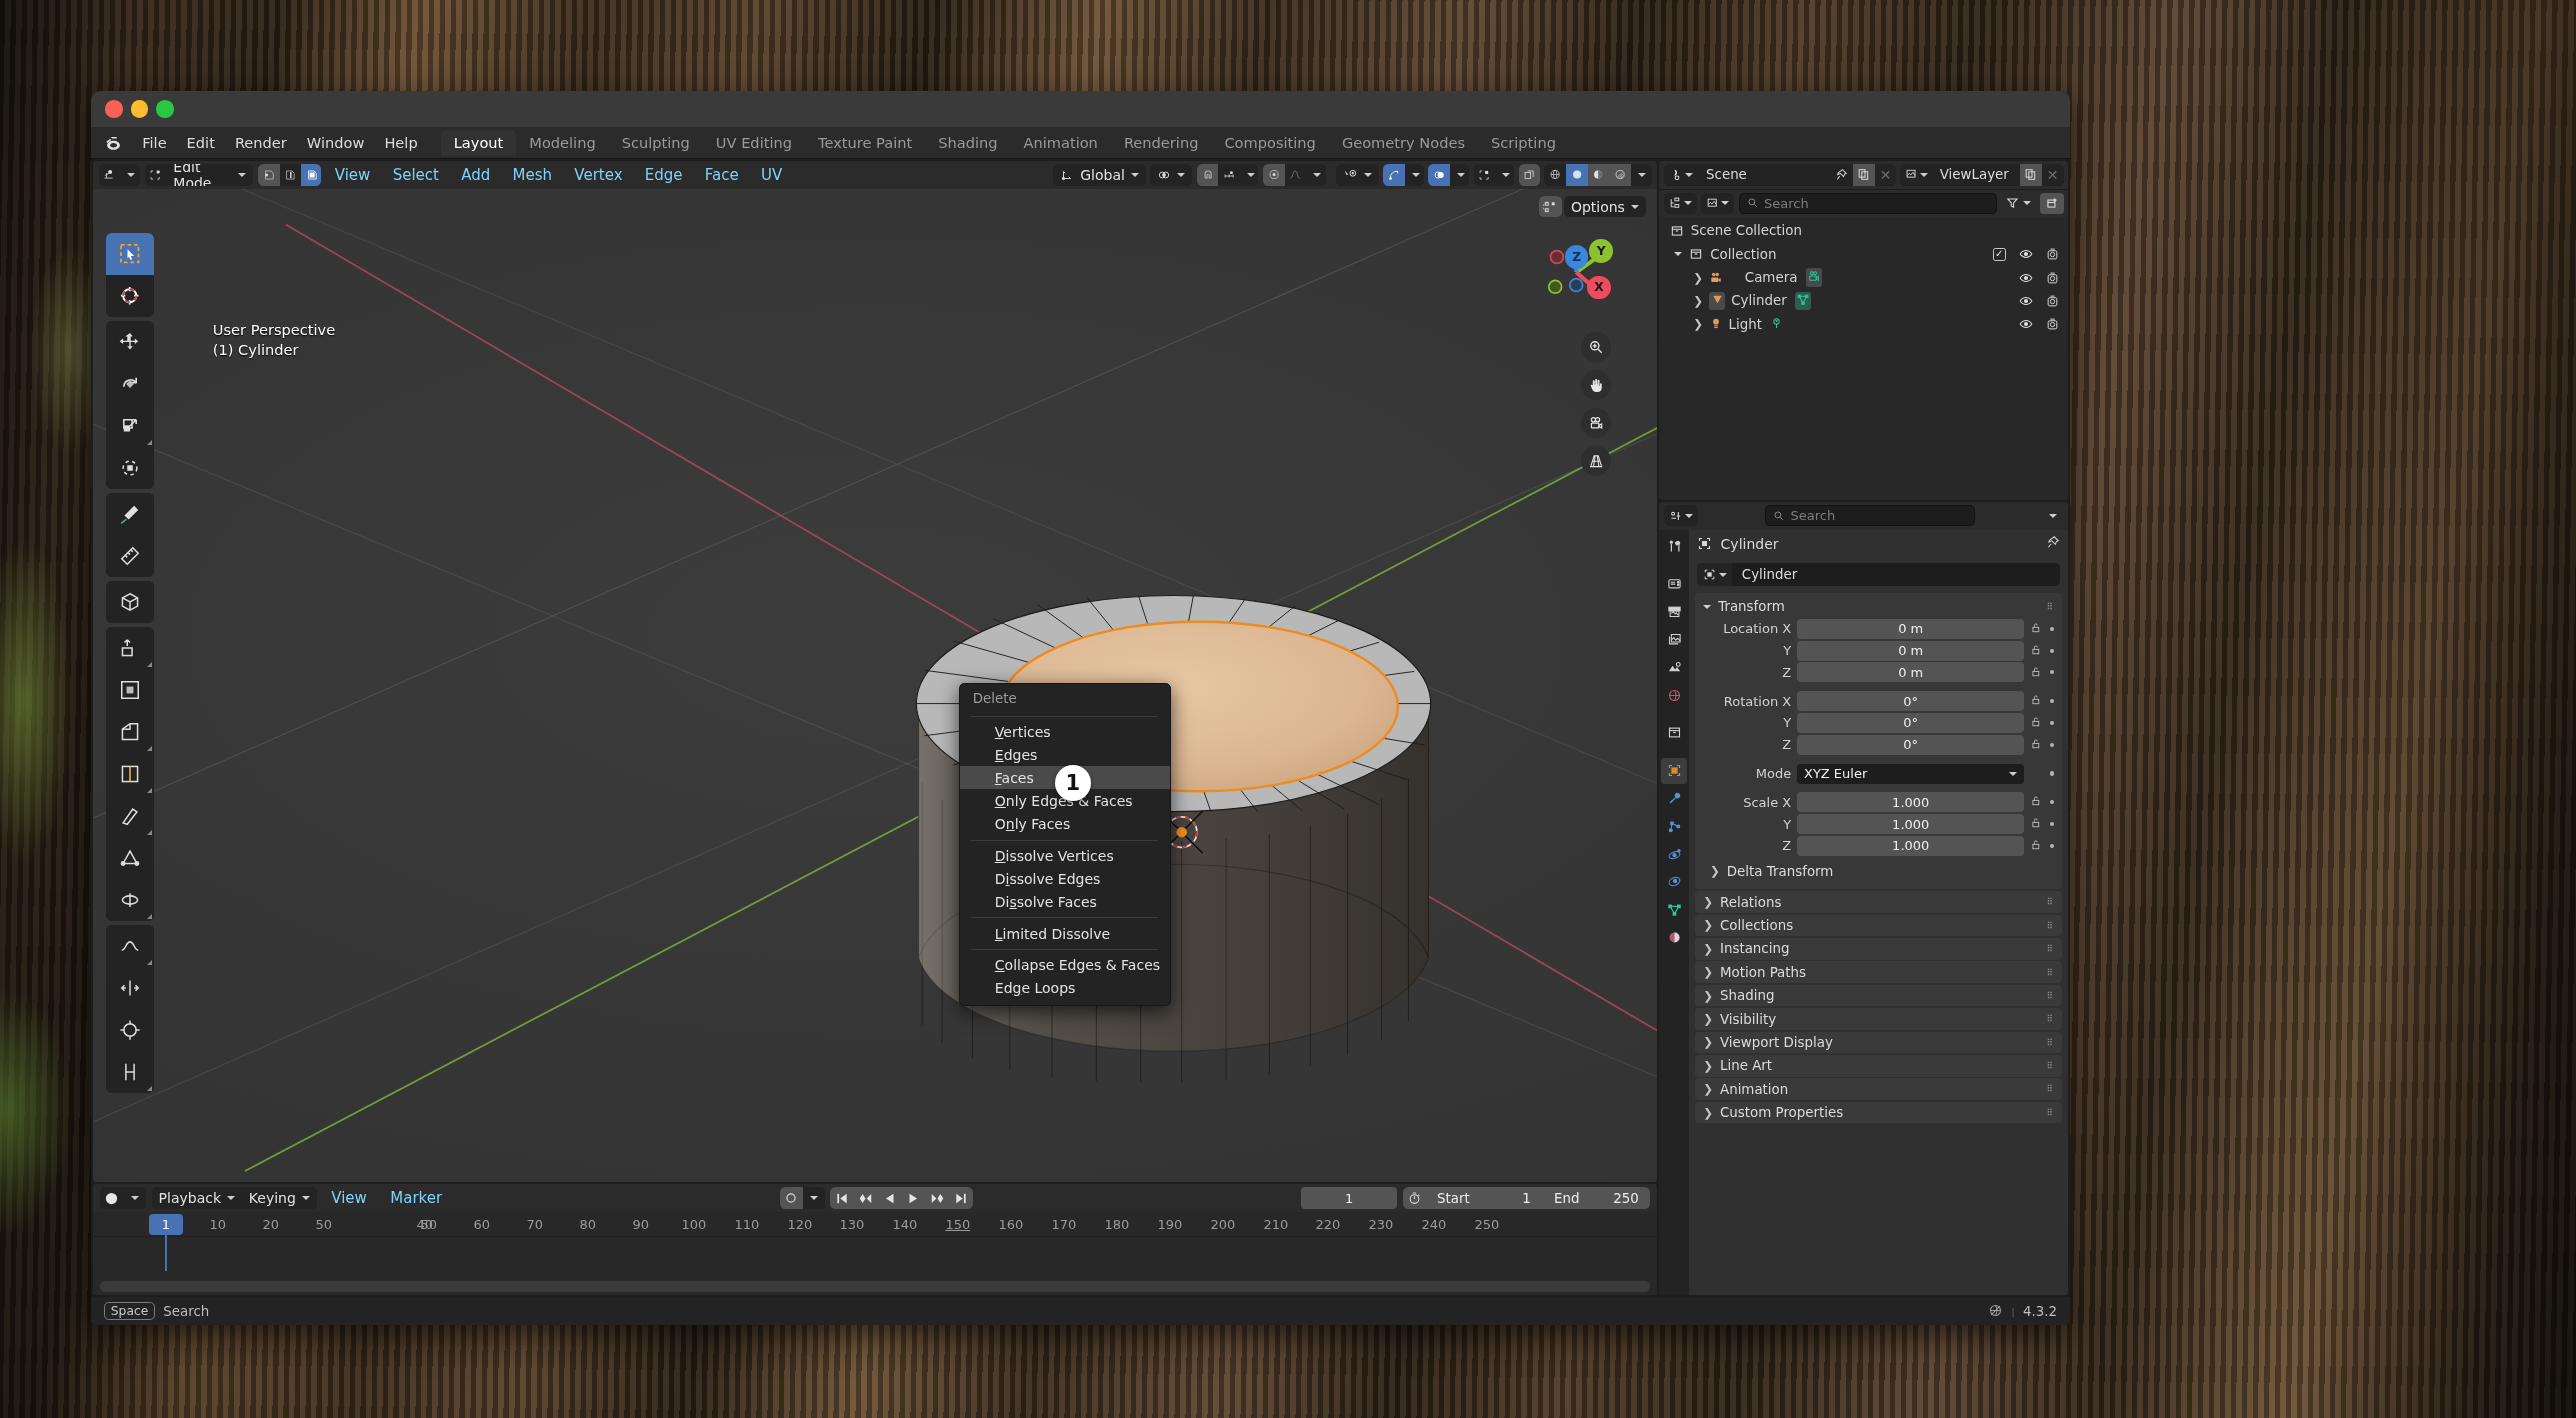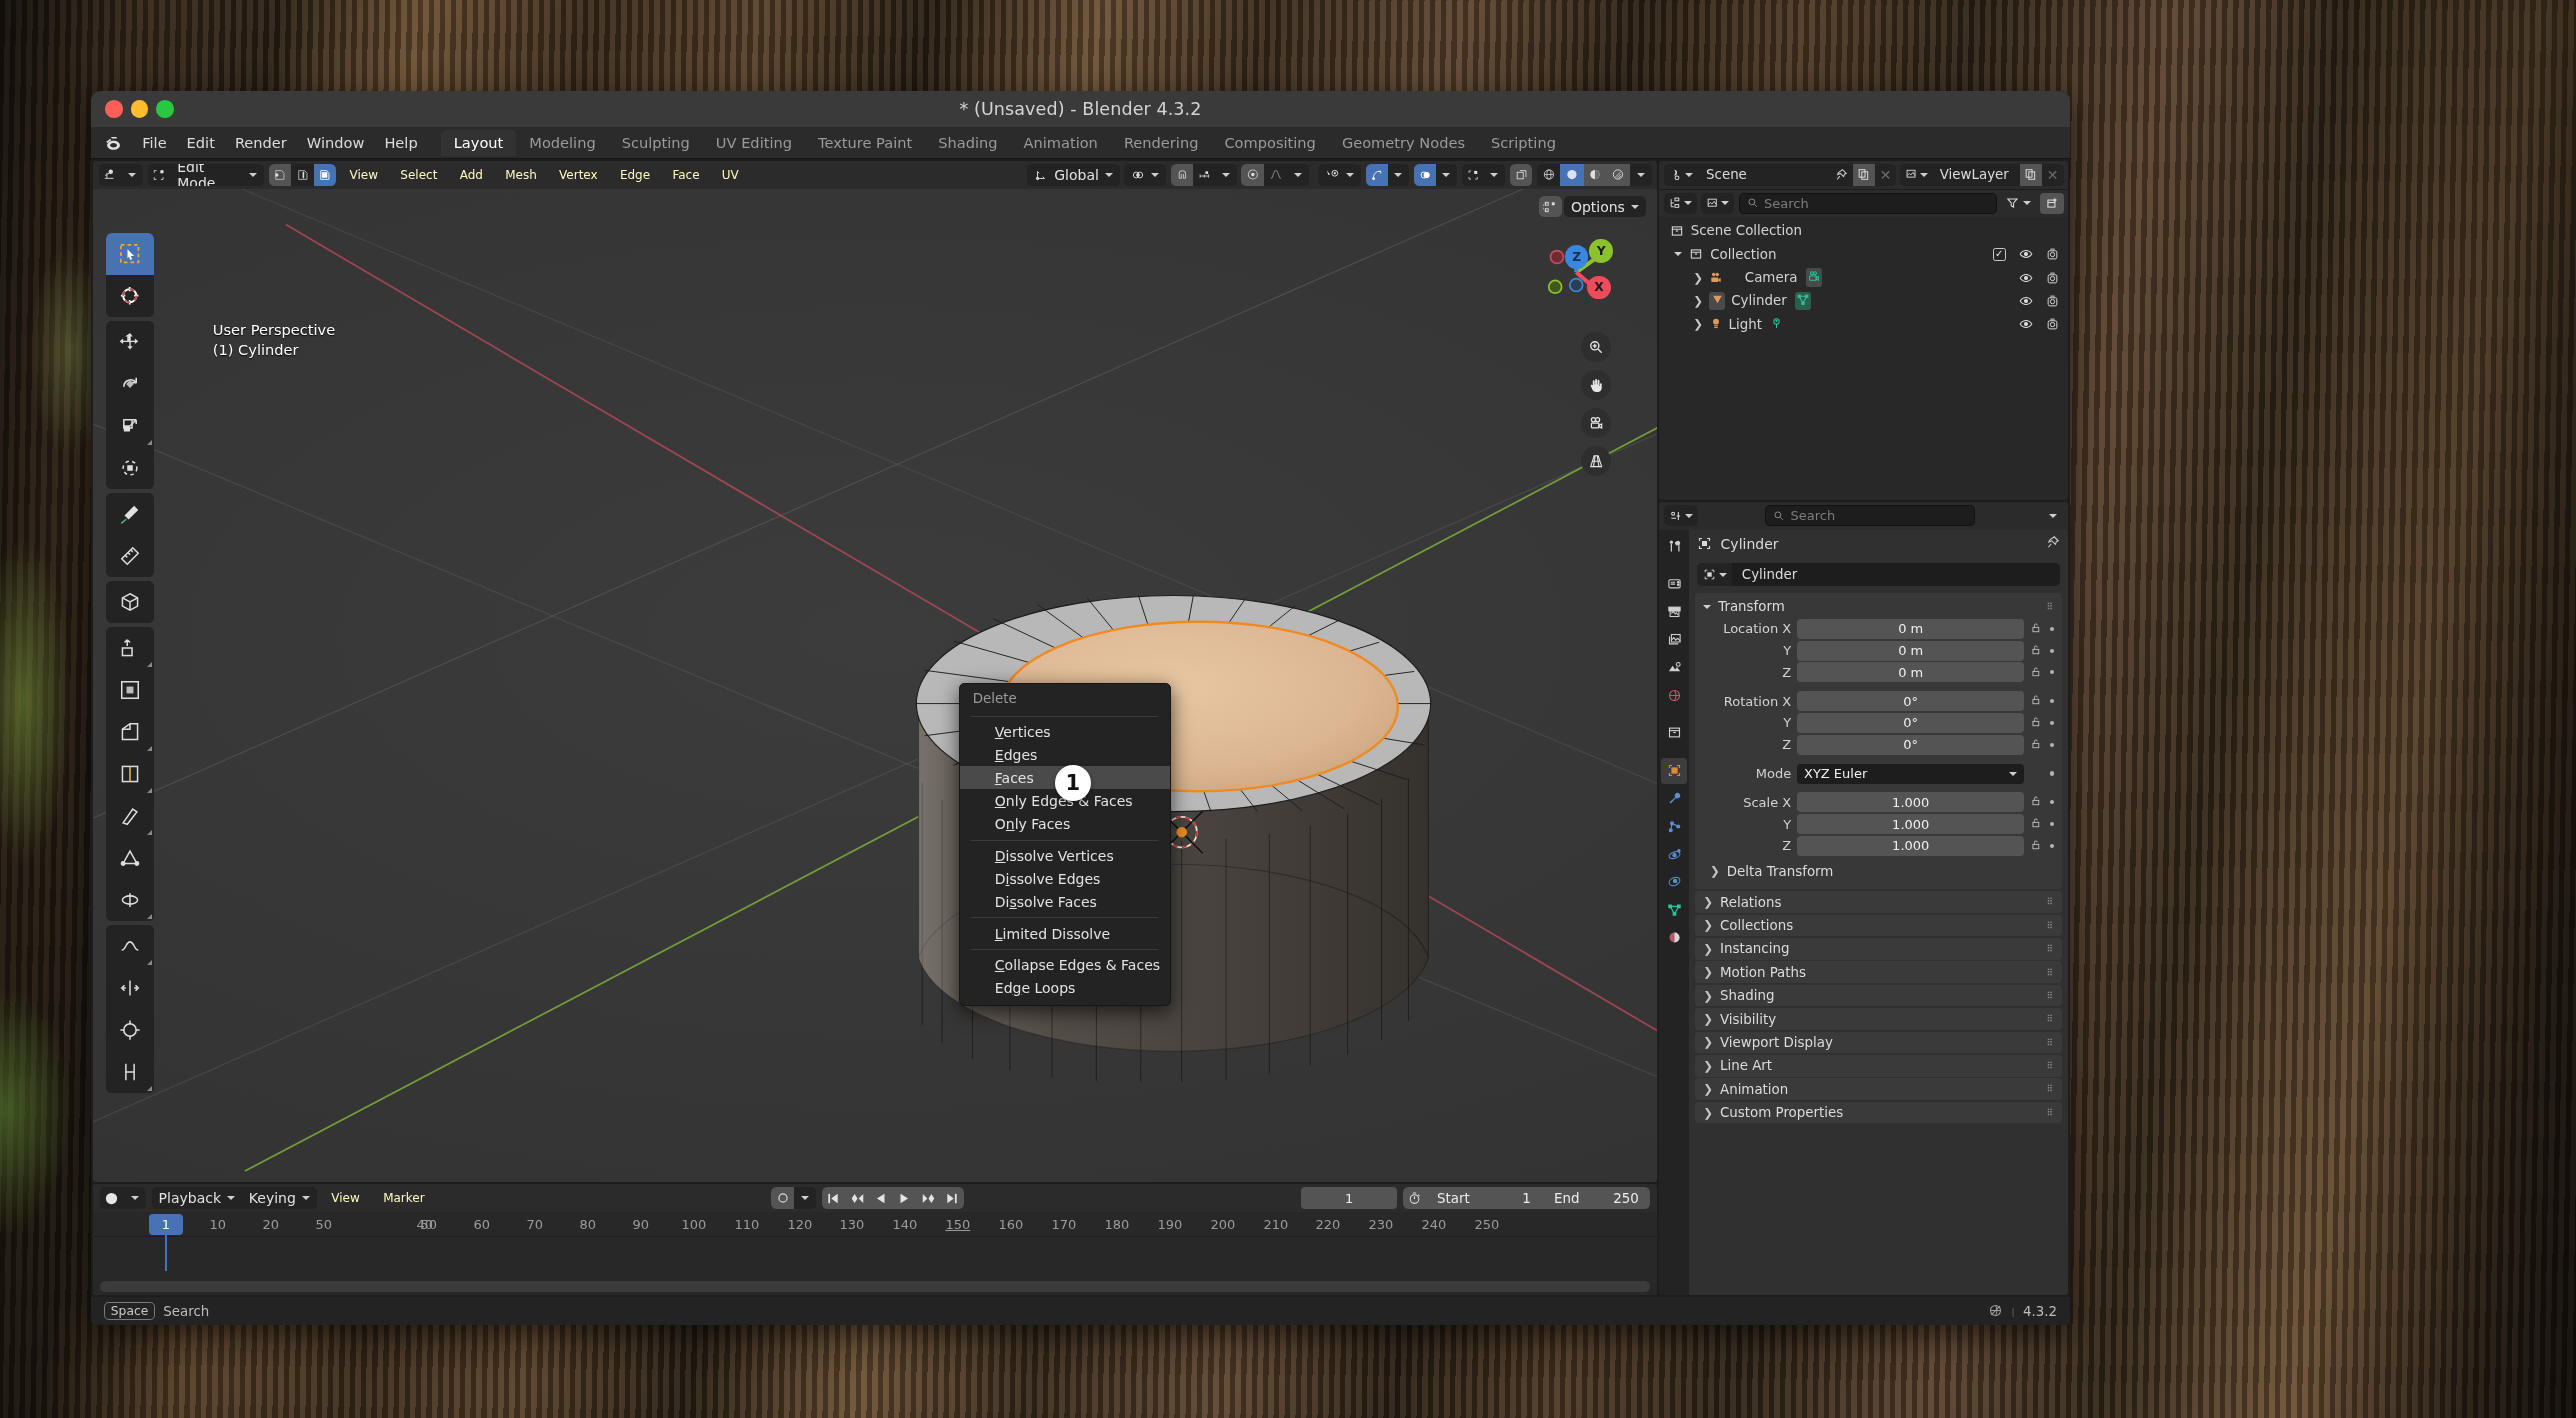--- a/index.html
+++ b/index.html
@@ -80,21 +80,21 @@
   }
   .btn-grp{ display:flex; align-items:center; background:#232323; border-radius:5.3px; overflow:hidden; height:21.6px;}
   .ib{ height:21.6px; min-width:21.6px; display:flex;align-items:center;justify-content:center; padding:0 4.7px; background:#232323;}
   .ib.sel{ background:#4772b3; }
   .ib.semi{ background:#545454;}
   .hdr-drop{
     display:flex;align-items:center;gap:5.8px;height:21.6px;padding:0 7px;background:#232323;border-radius:5.3px;
     color:#e2e2e2;font-size:14px;
   }
   .chev{ width:0;height:0;border-left:4.1px solid transparent;border-right:4.1px solid transparent;border-top:4.7px solid #cfcfcf; }
-  .vp-menu{ color:#fef9c3; font-size:12px; padding:2.3px 8.8px; }
+  .vp-menu{ color:#7dd3fc; font-size:15px; padding:2.3px 8.8px; }
   .sep{ flex:1 }
   
   #vp-body{ flex:1; position:relative; overflow:hidden;
     background:
       radial-gradient(ellipse 160% 120% at 50% 45%, #3c3c3c 0%, #333333 55%, #2c2c2c 100%);
   }
   #vp-overlay-text{ position:absolute; left:120px; top:131px; color:#fff; font-size:14.6px; line-height:1.38; text-shadow:0 0.6px 1.2px #000; }
   
   #vp-toolbar{ position:absolute; left:13px; top:44px; width:48px; display:flex;flex-direction:column; gap:4.1px;}
   .tool-grp{ display:flex;flex-direction:column; background:#232323; border-radius:5.8px; overflow:hidden; }
@@ -183,21 +183,20 @@
       <div class="dot">
           <span style="background:#ff5f57"></span>
         </div>
       <div class="dot">
           <span style="background:#febc2e"></span>
         </div>
       <div class="dot">
           <span style="background:#28c840"></span>
         </div>
     </div>
-    <div id="win-title">* (Unsaved) - Blender 4.3.2</div>
   </div>
 
   <div id="topbar">
     <svg class="blender-logo" viewBox="0 0 32 32">
       <path fill="#e0e0e0" d="M5 19.5c0-4 4.6-7.2 10.3-7.2 5.6 0 10.2 3.2 10.2 7.2s-4.6 7.2-10.2 7.2C9.6 26.7 5 23.5 5 19.5zm10.3-3.6c-3.1 0-5.6 1.7-5.6 3.7s2.5 3.6 5.6 3.6 5.6-1.6 5.6-3.6-2.5-3.7-5.6-3.7z"></path>
       <path fill="#e0e0e0" d="M3.6 13.9 10 9.3l1.4 2.3-6.3 4.5zM11 6.2h9.3v2.6H13z"></path>
     </svg>
     <div class="menu-item">File</div>
     <div class="menu-item">Edit</div>
     <div class="menu-item">Render</div>

